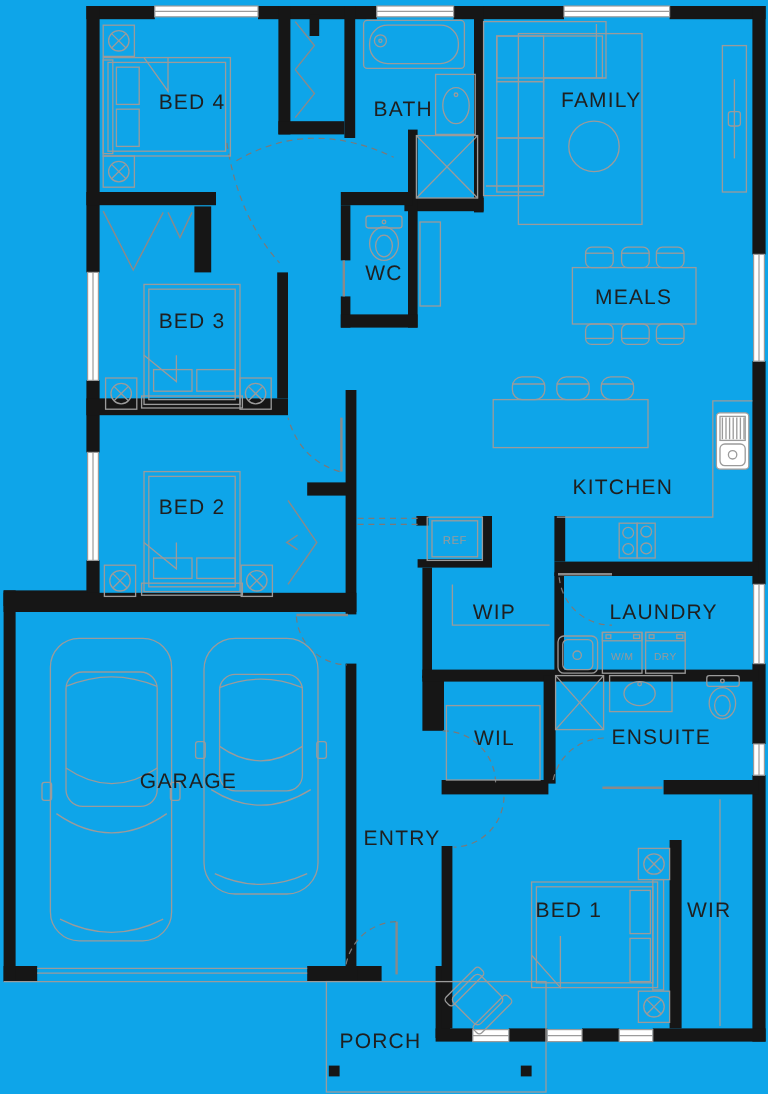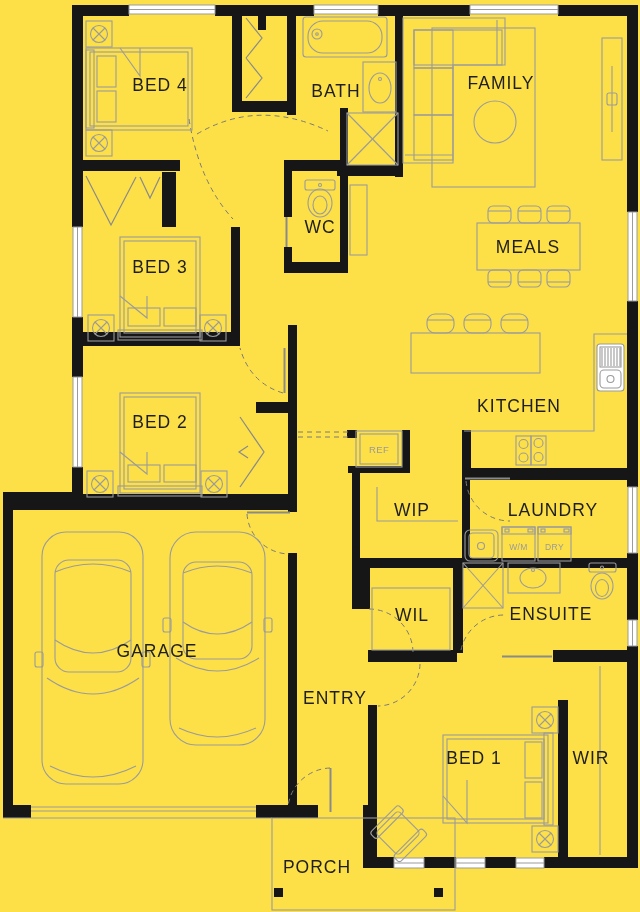--- a/index.html
+++ b/index.html
@@ -1,16 +1,16 @@
 <!DOCTYPE html>
 <html><head>
 <meta charset="utf-8">
 <style>
   html,body{margin:0;padding:0;background:#ffffff;}
-  #plan-wrap{width:640px;height:912px;background:#fde047;position:relative;font-family:"Liberation Sans",sans-serif;}
+  #plan-wrap{width:640px;height:912px;background:#0ea5e9;position:relative;font-family:"Liberation Sans",sans-serif;}
   svg{display:block}
   .wall{fill:#161616;stroke:none;}
   .win{fill:#ffffff;stroke:#9b9b9b;stroke-width:1;}
   .winline{stroke:#9b9b9b;stroke-width:1;}
   .f{fill:none;stroke:#9b9b9b;stroke-width:1.1;}
   .ffill{fill:#ffffff;stroke:#9b9b9b;stroke-width:1.1;}
   .leaf{stroke:#8a8a8a;stroke-width:2;fill:none;}
   .door{fill:none;stroke:#7a7a7a;stroke-width:1;stroke-dasharray:5 4;}
   .bifold{fill:none;stroke:#8a8a8a;stroke-width:1.2;}
   .lbl{font-family:"Liberation Sans",sans-serif;font-size:17.5px;letter-spacing:1px;fill:#1f1f1f;text-anchor:middle;}

